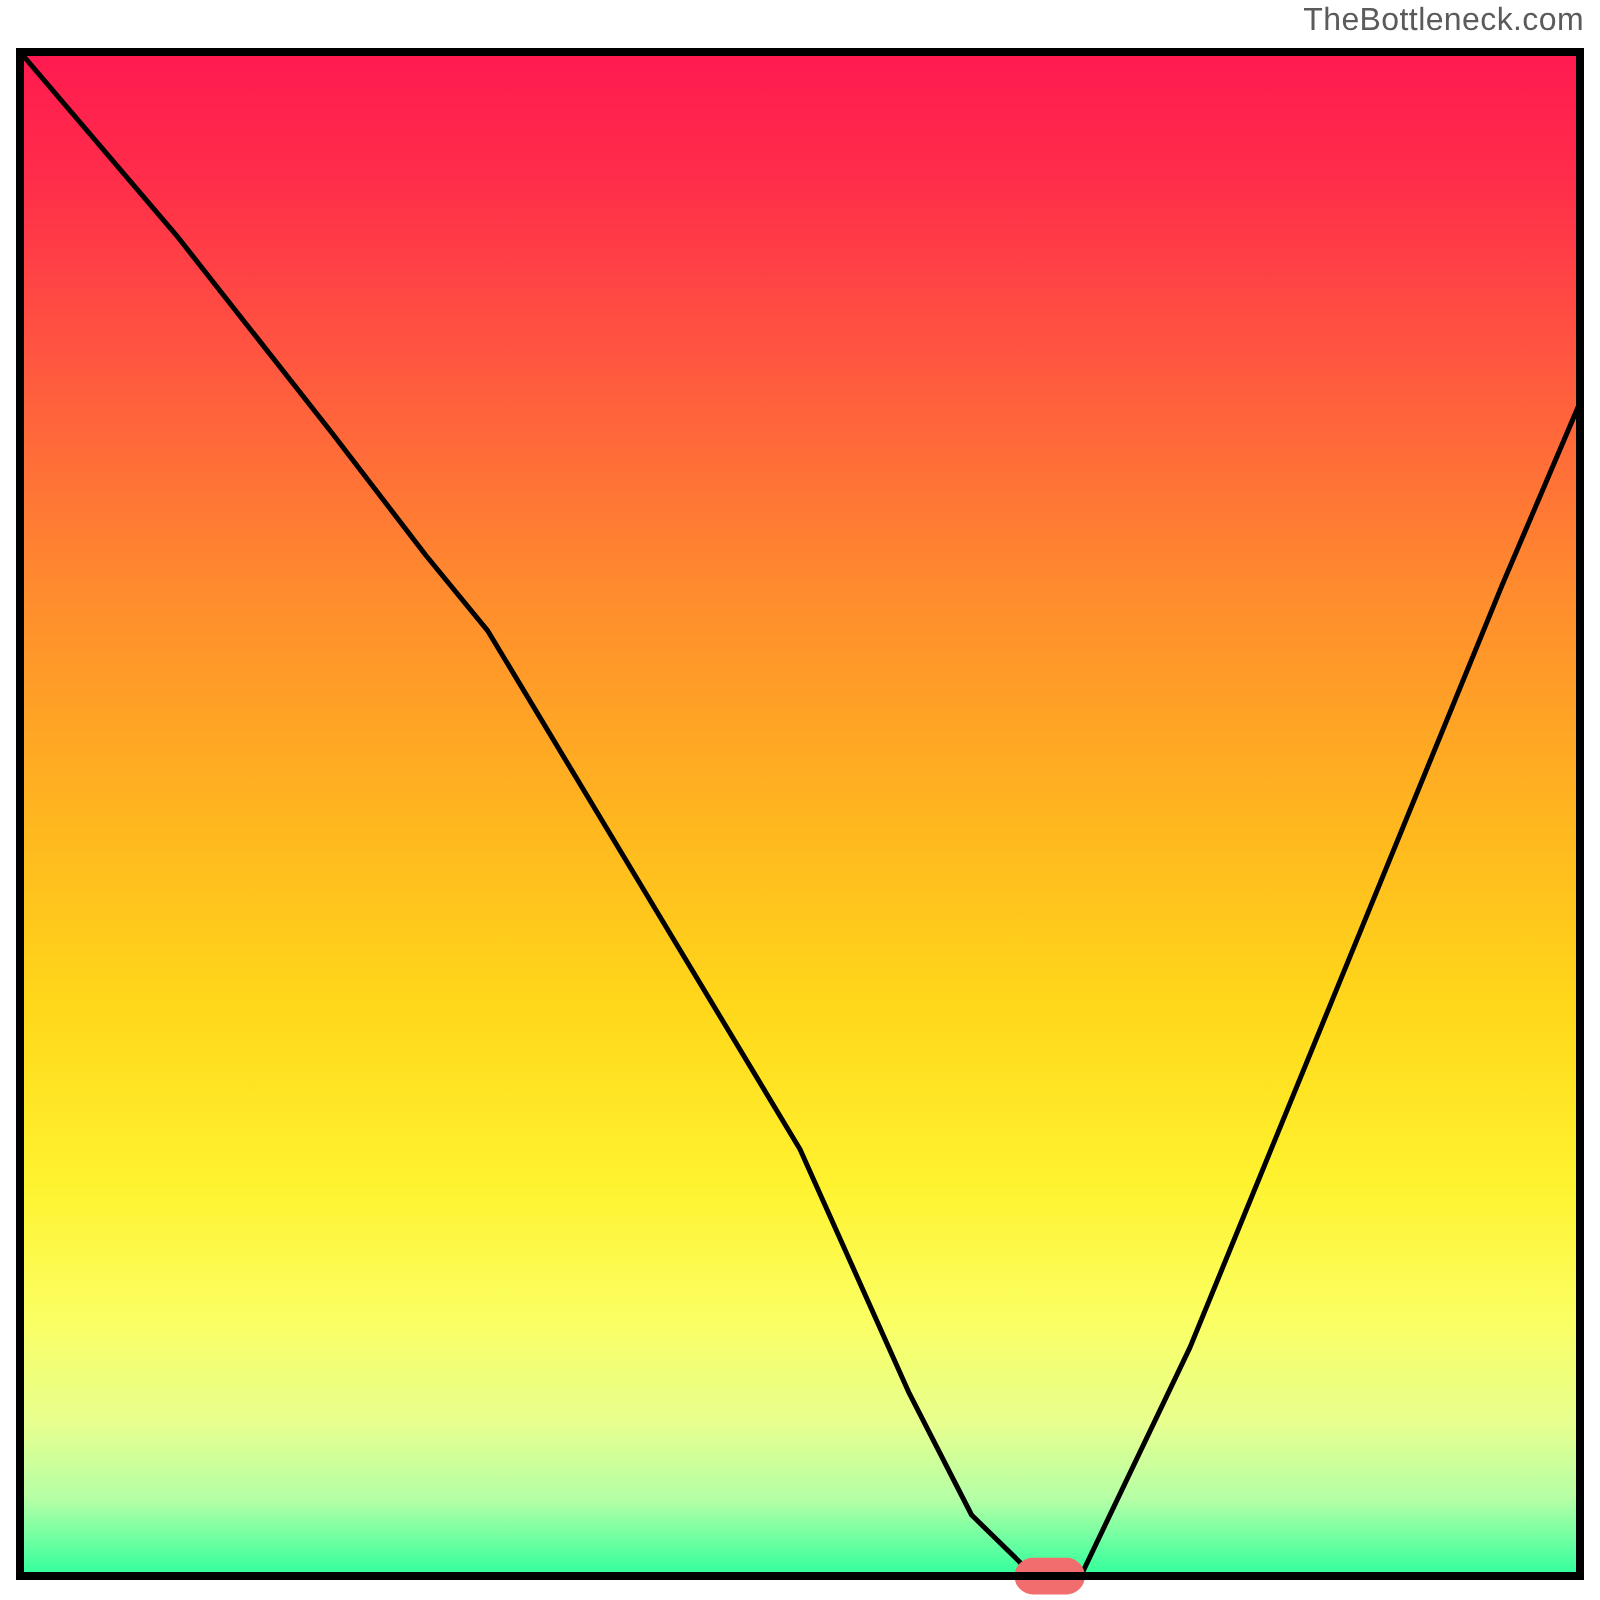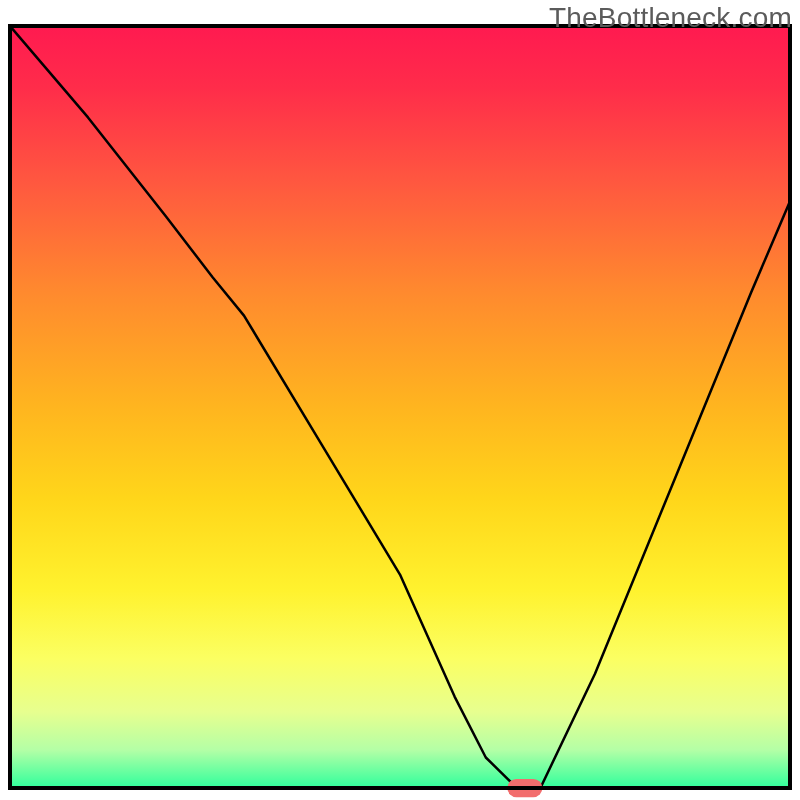--- a/index.html
+++ b/index.html
@@ -12,21 +12,21 @@
   }
   .chart-container {
     position: relative;
     width: 800px;
     height: 800px;
   }
   .watermark {
     position: absolute;
     top: 2px;
     right: 8px;
-    font-size: 28px;
+    font-size: 16px;
     font-weight: 500;
     color: #5b5b5b;
     letter-spacing: 0.2px;
     z-index: 10;
   }
   svg {
     display: block;
   }
 </style>
 </head>

